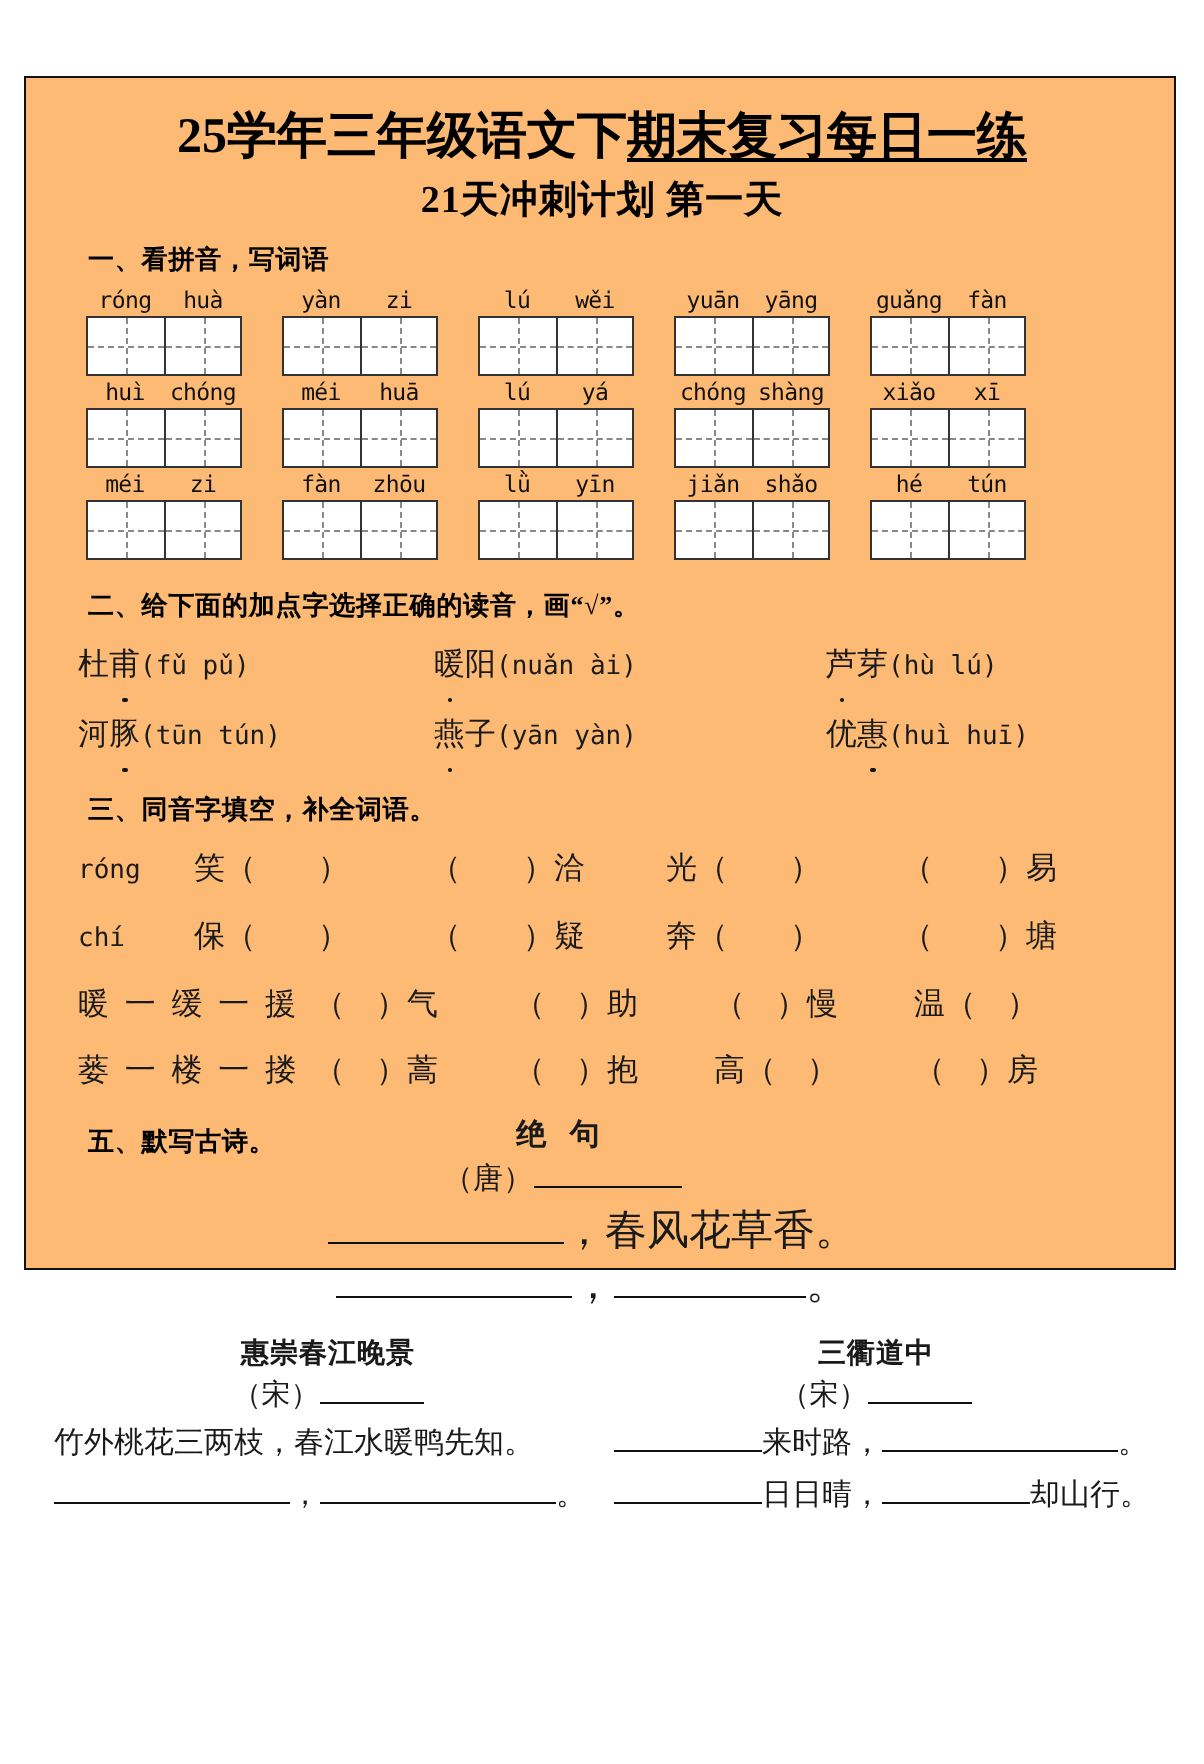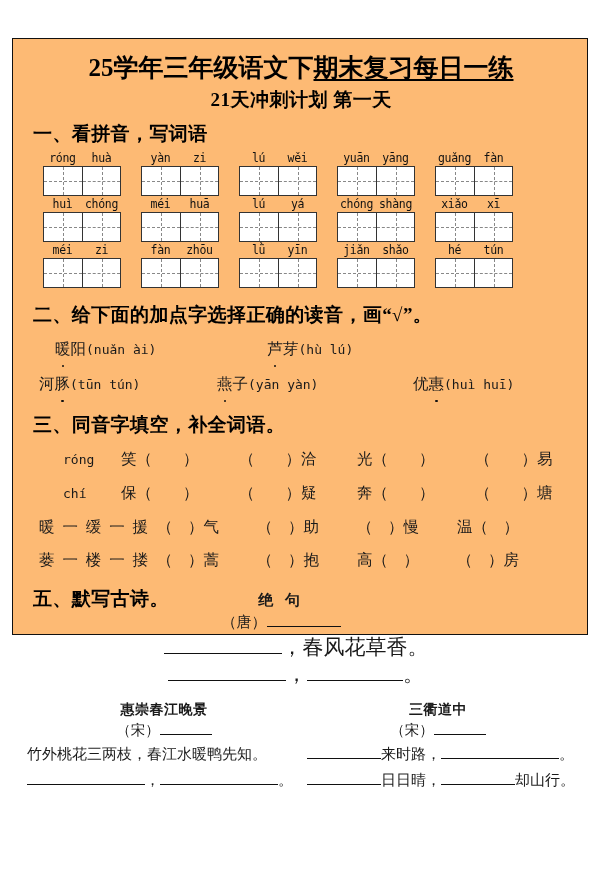--- a/index.html
+++ b/index.html
@@ -51,22 +51,22 @@
     font-weight: bold;
     font-size: 19px;
     margin: 3px 0 8px 0;
     color: #000;
     letter-spacing: 0.5px;
   }
 
   
   .sec-head {
     font-weight: bold;
-    font-size: 19px;
-    margin: 6px 0 4px 6px;
+    font-size: 13px;
+    margin: 6px 0 4px 17px;
     color: #000;
     letter-spacing: 0.4px;
   }
 
   
   .pinyin-block {
     margin: 2px 0 0 0;
     padding-left: 16px;
   }
   .py-row {
@@ -160,21 +160,20 @@
   }
 
   
   .q3-block {
     padding-left: 12px;
   }
   .q3-row {
     font-size: 15.5px;
     line-height: 33px;
     white-space: nowrap;
-    margin-left: 24px;
   }
   .q3-key {
     display: inline-block;
     width: 58px;
     font-family: "DejaVu Sans Mono", "Liberation Mono", monospace;
     font-size: 13px;
   }
   .q3-item {
     display: inline-block;
     width: 118px;
@@ -431,20 +430,21 @@
               <div class="tzg-cell"></div>
             </div>
       </div>
     </div>
 
   </div>
 
   <div class="sec-head" style="margin-top:14px;">二、给下面的加点字选择正确的读音，画“√”。</div>
   <div class="q2-block">
     <div class="q2-row">
+      <div class="q2-item i1"><span>杜</span><span class="dotted-char">甫</span><span></span><span class="py-inline">(fǔ    pǔ)</span></div>
       <div class="q2-item i2"><span></span><span class="dotted-char">暖</span><span>阳</span><span class="py-inline">(nuǎn   ài)</span></div>
       <div class="q2-item i3"><span></span><span class="dotted-char">芦</span><span>芽</span><span class="py-inline">(hù   lú)</span></div>
     </div>
     <div class="q2-row">
       <div class="q2-item i1"><span>河</span><span class="dotted-char">豚</span><span></span><span class="py-inline">(tūn   tún)</span></div>
       <div class="q2-item i2"><span></span><span class="dotted-char">燕</span><span>子</span><span class="py-inline">(yān   yàn)</span></div>
       <div class="q2-item i3"><span>优</span><span class="dotted-char">惠</span><span></span><span class="py-inline">(huì   huī)</span></div>
     </div>
   </div>
 

